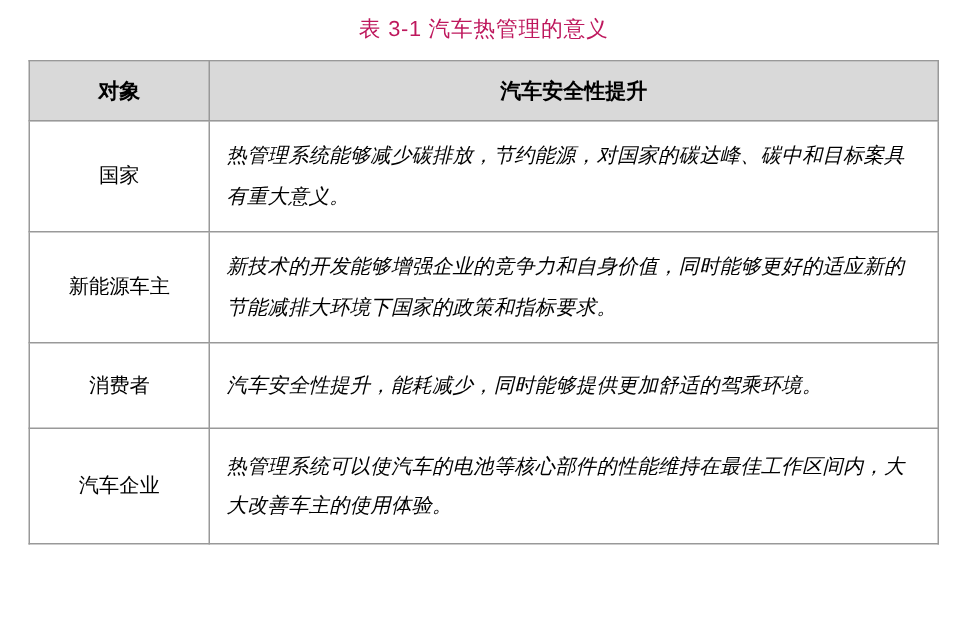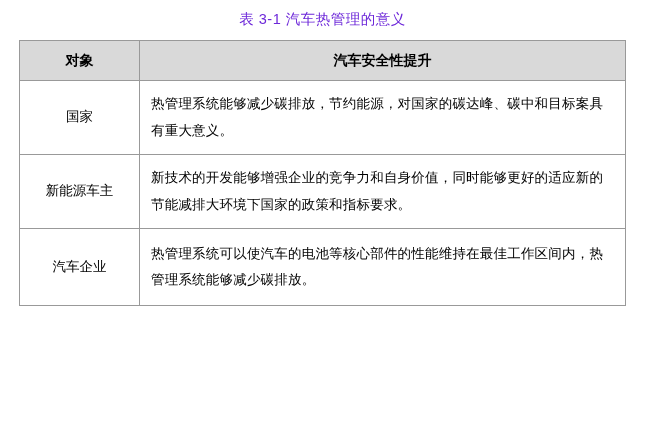--- a/index.html
+++ b/index.html
@@ -19,21 +19,21 @@
     height: 421px;
     position: relative;
     box-sizing: border-box;
   }
   .caption {
     text-align: center;
     font-size: 14.5px;
     letter-spacing: 0.5px;
     padding-top: 10px;
     padding-bottom: 11px;
-    color: #6d28d9;
+    color: #be185d;
   }
   table.main-table {
     border-collapse: collapse;
     width: 607px;
     margin: 0 auto;
     table-layout: fixed;
   }
   table.main-table td,
   table.main-table th {
     border: 1px solid #999999;
@@ -57,20 +57,21 @@
     font-size: 13.5px;
     padding: 16px 4px;
     line-height: 1.8;
   }
   td.meaning-cell {
     text-align: left;
     font-size: 13.5px;
     padding: 9px 10px 9px 11px;
     line-height: 1.95;
     letter-spacing: 0.2px;
+    font-style: italic;
   }
   .row-h1 { height: 74px; }
   .row-h2 { height: 74px; }
   .row-h3 { height: 47px; }
   .row-h4 { height: 77px; }
 </style>
 </head>
 <body>
 
 <div class="page">
@@ -90,20 +91,24 @@
     </thead>
     <tbody>
       <tr class="row-h1">
         <td class="subject-cell">国家</td>
         <td class="meaning-cell">热管理系统能够减少碳排放，节约能源，对国家的碳达峰、碳中和目标案具有重大意义。</td>
       </tr>
       <tr class="row-h2">
         <td class="subject-cell">新能源车主</td>
         <td class="meaning-cell">新技术的开发能够增强企业的竞争力和自身价值，同时能够更好的适应新的节能减排大环境下国家的政策和指标要求。</td>
       </tr>
+      <tr class="row-h3">
+        <td class="subject-cell">消费者</td>
+        <td class="meaning-cell">汽车安全性提升，能耗减少，同时能够提供更加舒适的驾乘环境。</td>
+      </tr>
       <tr class="row-h4">
         <td class="subject-cell">汽车企业</td>
-        <td class="meaning-cell">热管理系统可以使汽车的电池等核心部件的性能维持在最佳工作区间内，热管理系统能够减少碳排放。</td>
+        <td class="meaning-cell">热管理系统可以使汽车的电池等核心部件的性能维持在最佳工作区间内，大大改善车主的使用体验。</td>
       </tr>
     </tbody>
   </table>
 
 </div>
 
 </body></html>

